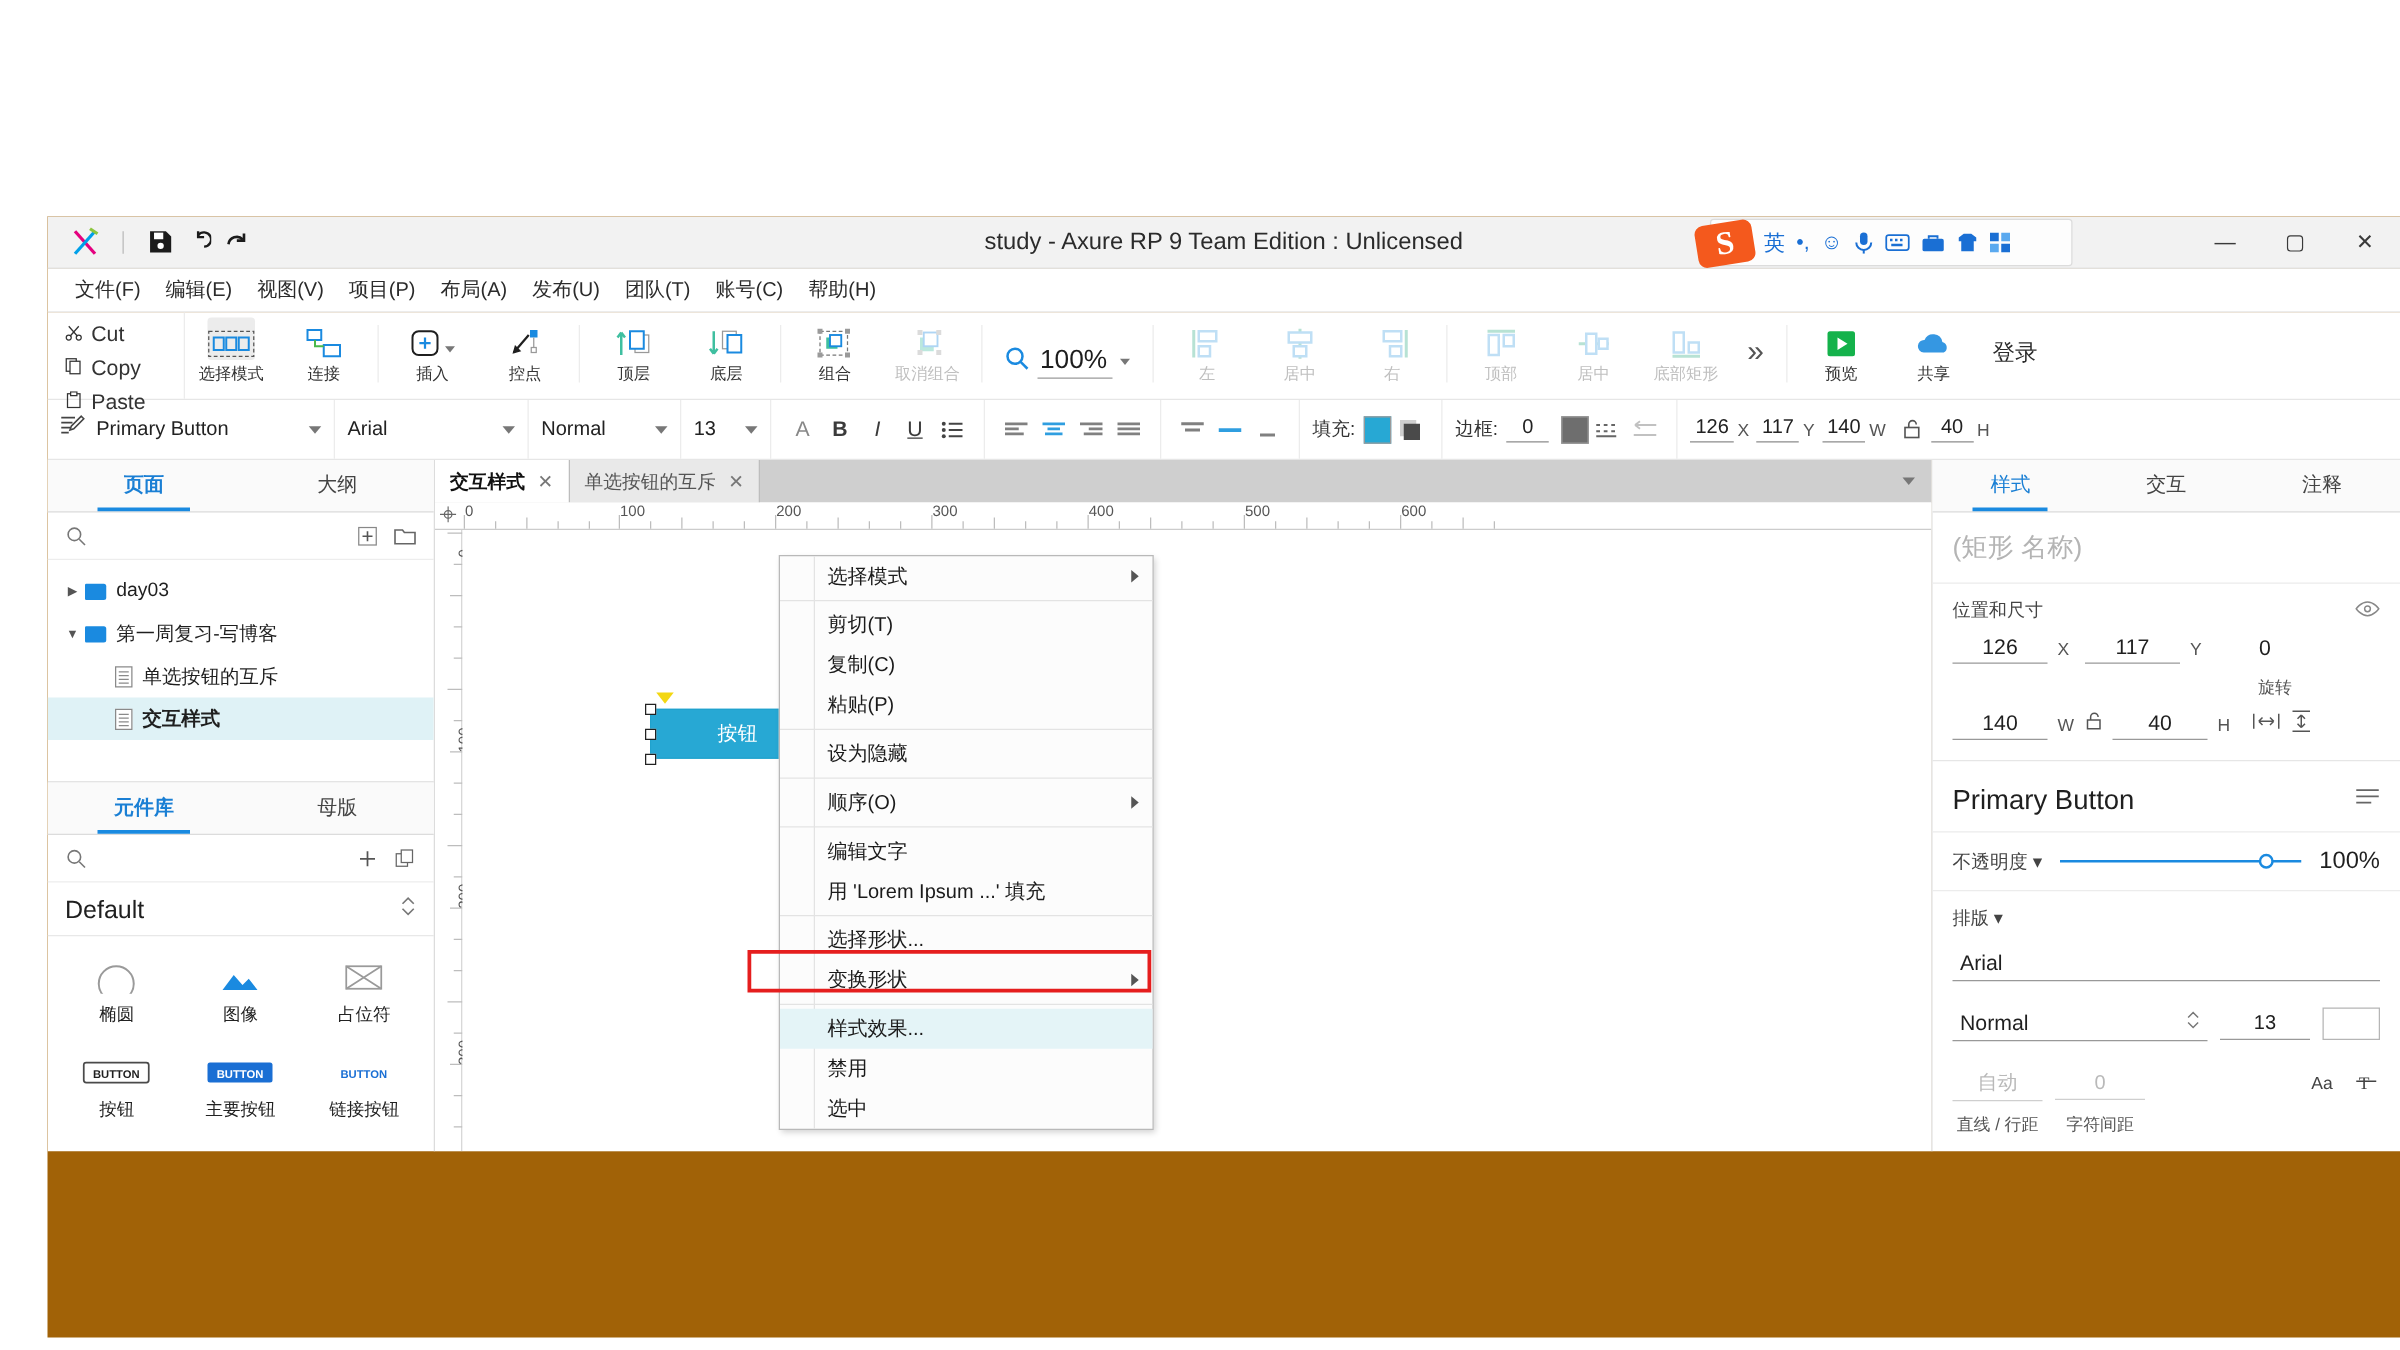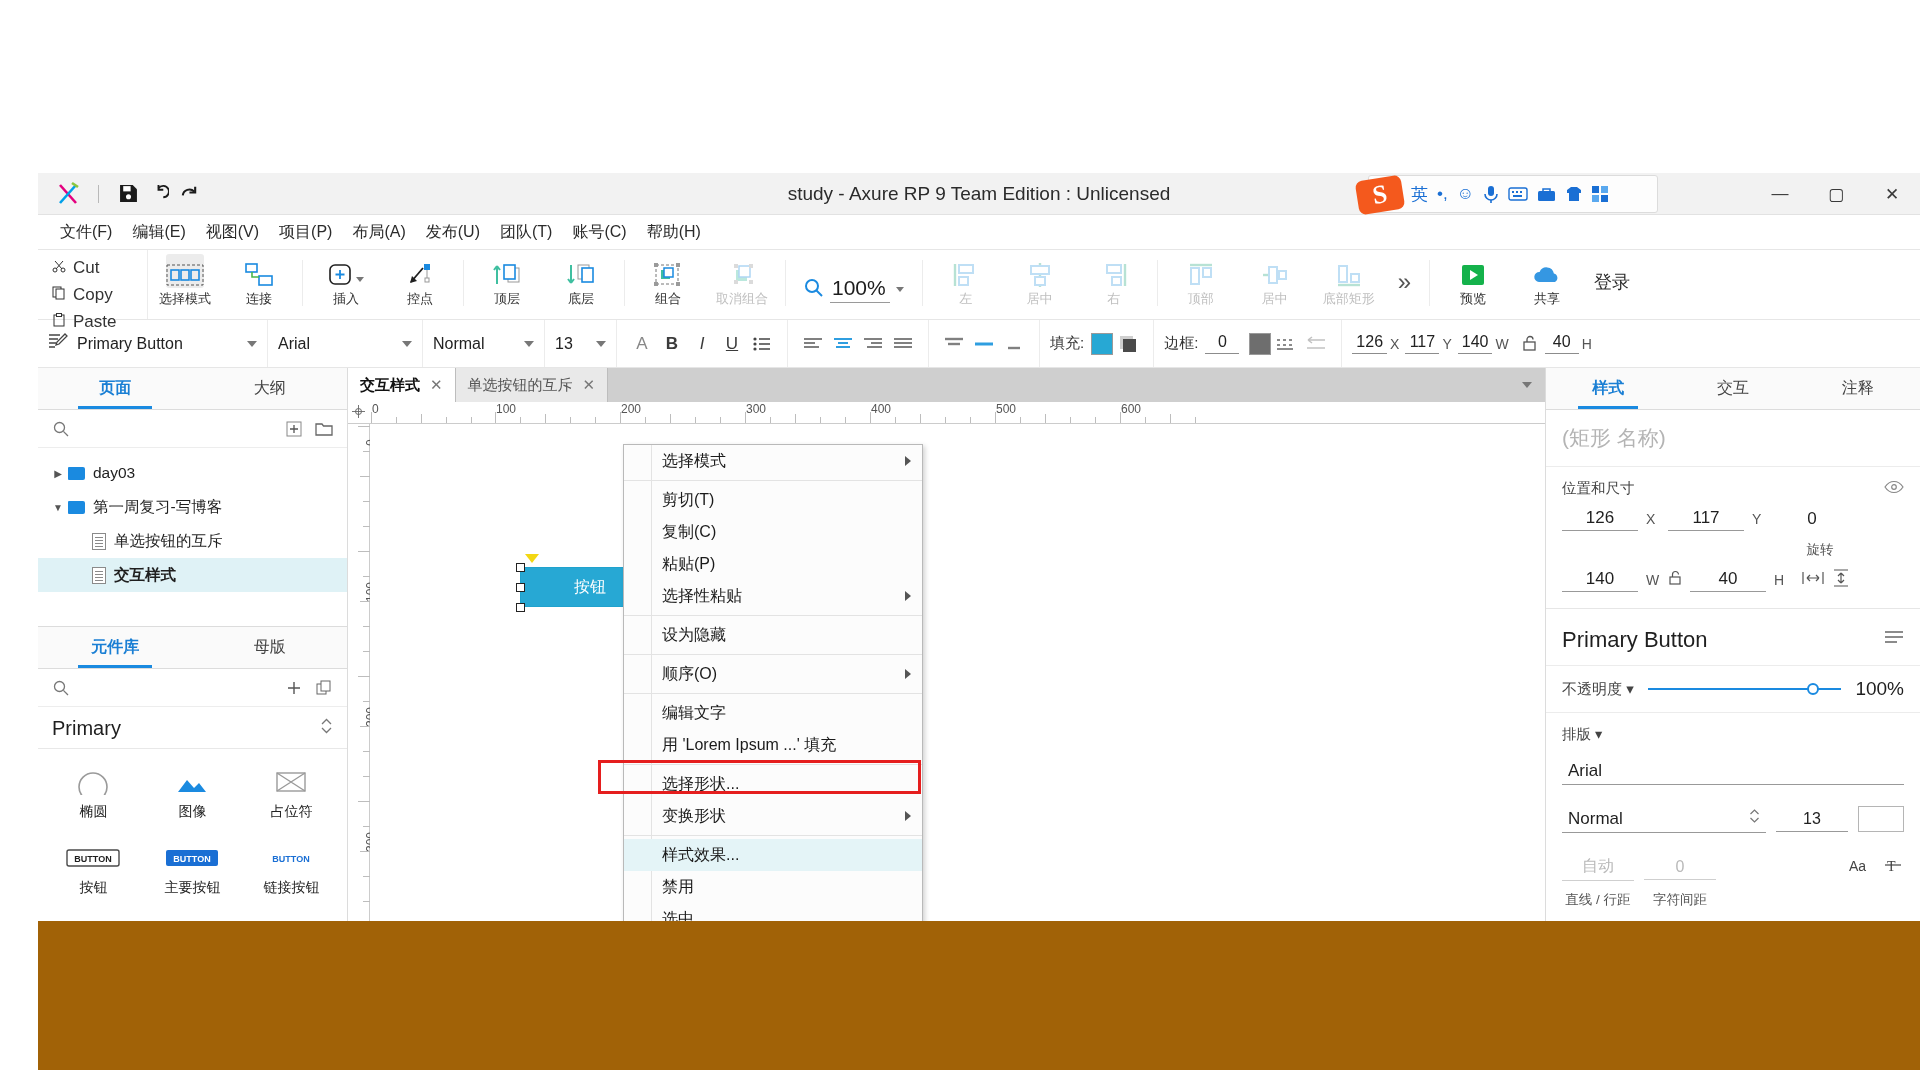--- a/index.html
+++ b/index.html
@@ -151,21 +151,21 @@
              border-left:6px solid #555; }
   .cdiv { height:1px; background:#e3e3e3; margin:3px 0; position:relative; z-index:2; }
   .redbox { position:absolute; border:3px solid #e51e1e; z-index:50; pointer-events:none; }
 
   
   .rightpanel { width:375px; border-left:1px solid #dcdcdc; background:#fff;
                 display:flex; flex-direction:column; }
   .rtabs { height:42px; display:flex; border-bottom:1px solid #dcdcdc; background:#fafafa; }
   .rtab { flex:1; display:flex; align-items:center; justify-content:center; font-size:16px;
           color:#444; cursor:pointer; position:relative; }
-  .rtab.act { color:#1a7fd4; font-weight:bold; }
+  .rtab.act { color:#1a7fd4; font-weight:normal; }
   .rtab.act:after { content:""; position:absolute; bottom:0; left:26%; width:48%; height:3px;
                     background:#1a8ae0; }
   .rname { padding:14px 16px; font-size:21px; color:#b4b4b4; border-bottom:1px solid #ececec; }
   .sechdr { padding:12px 16px 4px; font-size:14.5px; color:#444;
             display:flex; justify-content:space-between; align-items:center; }
   .fieldrow { display:flex; align-items:center; padding:4px 16px 10px; gap:8px; }
   .fld { font-size:17px; color:#1f1f1f; border-bottom:1px solid #999; min-width:76px;
          padding:2px 6px; text-align:center; }
   .flab { font-size:14px; color:#555; min-width:14px; }
   .rsep { height:1px; background:#e6e6e6; margin:6px 0; }
@@ -735,21 +735,21 @@
               </svg>
           </span>
           <span class="mini">
             <svg width="16" height="16" viewBox="0 0 16 16">
                 <rect x="1" y="4" width="9" height="10" stroke="#666" fill="none"></rect>
                 <rect x="5" y="1" width="9" height="10" stroke="#666" fill="#fff"></rect>
               </svg>
           </span>
         </div>
         <div class="libname">
-          <span>Primary</span>
+          <span>Default</span>
           <span>
             <svg width="13" height="18" viewBox="0 0 13 18">
                 <path d="M2 7l4.5-4.5L11 7M2 11l4.5 4.5L11 11" stroke="#777" fill="none" stroke-width="1.3"></path>
               </svg>
           </span>
         </div>
       </div>
 
       <div class="wgrid">
         <div class="wcell">
@@ -922,24 +922,20 @@
             <div class="cdiv"></div>
             <div class="ci">
               <span>剪切(T)</span>
             </div>
             <div class="ci">
               <span>复制(C)</span>
             </div>
             <div class="ci">
               <span>粘贴(P)</span>
             </div>
-            <div class="ci">
-              <span>选择性粘贴</span>
-              <span class="sub"></span>
-            </div>
             <div class="cdiv"></div>
             <div class="ci">
               <span>设为隐藏</span>
             </div>
             <div class="cdiv"></div>
             <div class="ci">
               <span>顺序(O)</span>
               <span class="sub"></span>
             </div>
             <div class="cdiv"></div>

